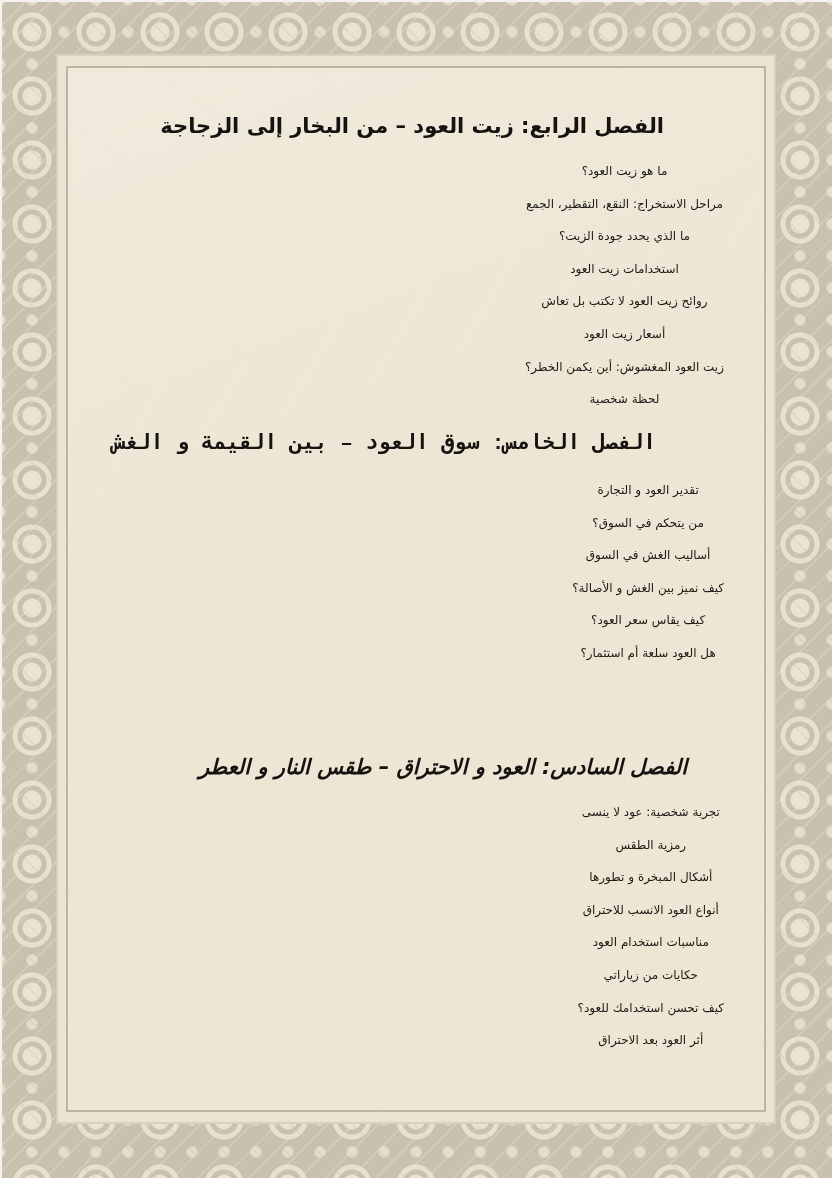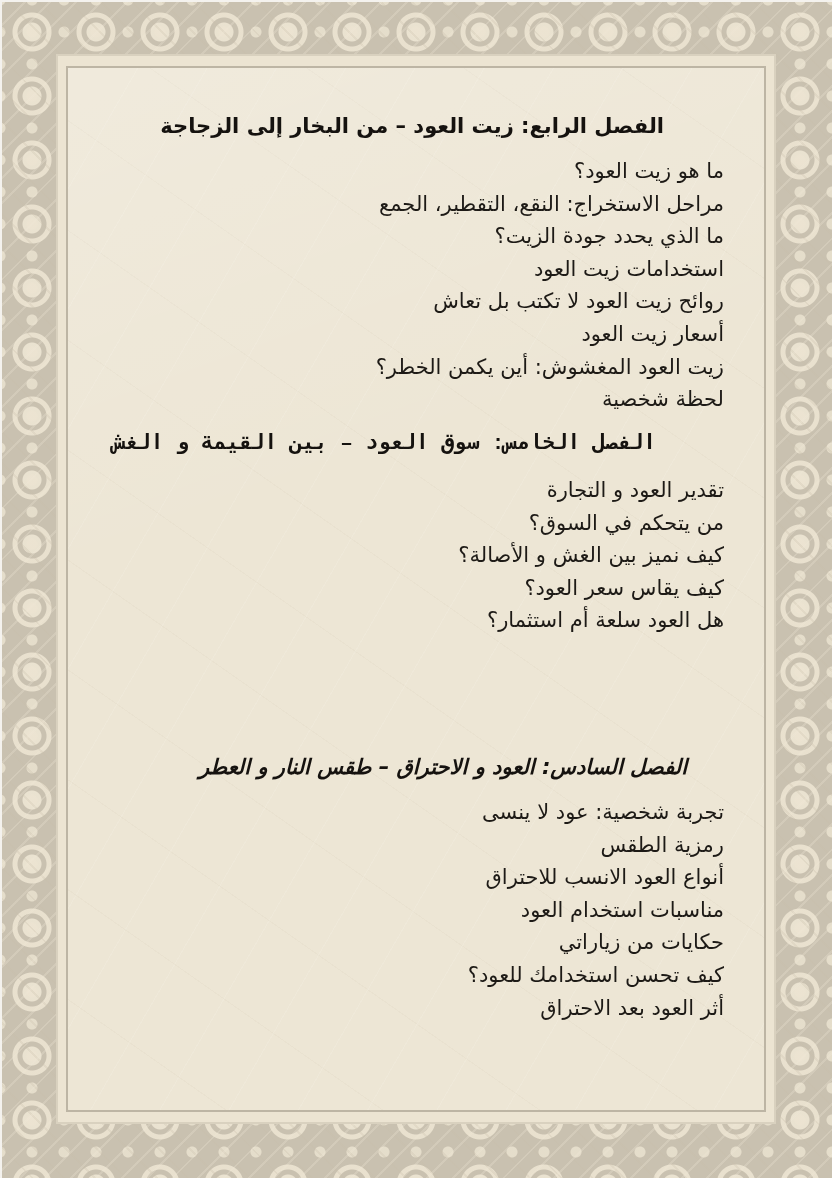--- a/index.html
+++ b/index.html
@@ -90,25 +90,26 @@
       position: absolute;
       right: 108px;
       margin: 0;
       padding: 0;
       list-style: none;
       direction: rtl;
       text-align: right;
     }
     .item-list li {
       font-family: "DejaVu Sans", sans-serif;
-      font-size: 21px;
+      font-size: 12px;
       height: 32.6px;
       line-height: 32.6px;
       white-space: nowrap;
       color: #1d1a16;
+      text-align: center;
     }
   </style>
 </head>
 <body>
 
 <div class="page">
   <div class="ornament"></div>
   <div class="edge-top"></div>
   <div class="edge-left"></div>
   <div class="frame-outer"></div>
@@ -128,31 +129,33 @@
         <li>زيت العود المغشوش: أين يكمن الخطر؟</li>
         <li>لحظة شخصية</li>
       </ul>
     </section>
 
     <section>
       <h2 class="chapter-title" style="right:176px; top:429px;font-family:Liberation Mono, monospace;">الفصل الخامس: سوق العود – بين القيمة و الغش</h2>
       <ul class="item-list" style="top:474px;">
         <li>تقدير العود و التجارة</li>
         <li>من يتحكم في السوق؟</li>
+        <li>أساليب الغش في السوق</li>
         <li>كيف نميز بين الغش و الأصالة؟</li>
         <li>كيف يقاس سعر العود؟</li>
         <li>هل العود سلعة أم استثمار؟</li>
       </ul>
     </section>
 
     <section>
       <h2 class="chapter-title" style="right:145px; top:752px;font-style:italic;">الفصل السادس: العود و الاحتراق – طقس النار و العطر</h2>
       <ul class="item-list" style="top:796px;">
         <li>تجربة شخصية: عود لا ينسى</li>
         <li>رمزية الطقس</li>
+        <li>أشكال المبخرة و تطورها</li>
         <li>أنواع العود الانسب للاحتراق</li>
         <li>مناسبات استخدام العود</li>
         <li>حكايات من زياراتي</li>
         <li>كيف تحسن استخدامك للعود؟</li>
         <li>أثر العود بعد الاحتراق</li>
       </ul>
     </section>
 
   </div>
 </div>

